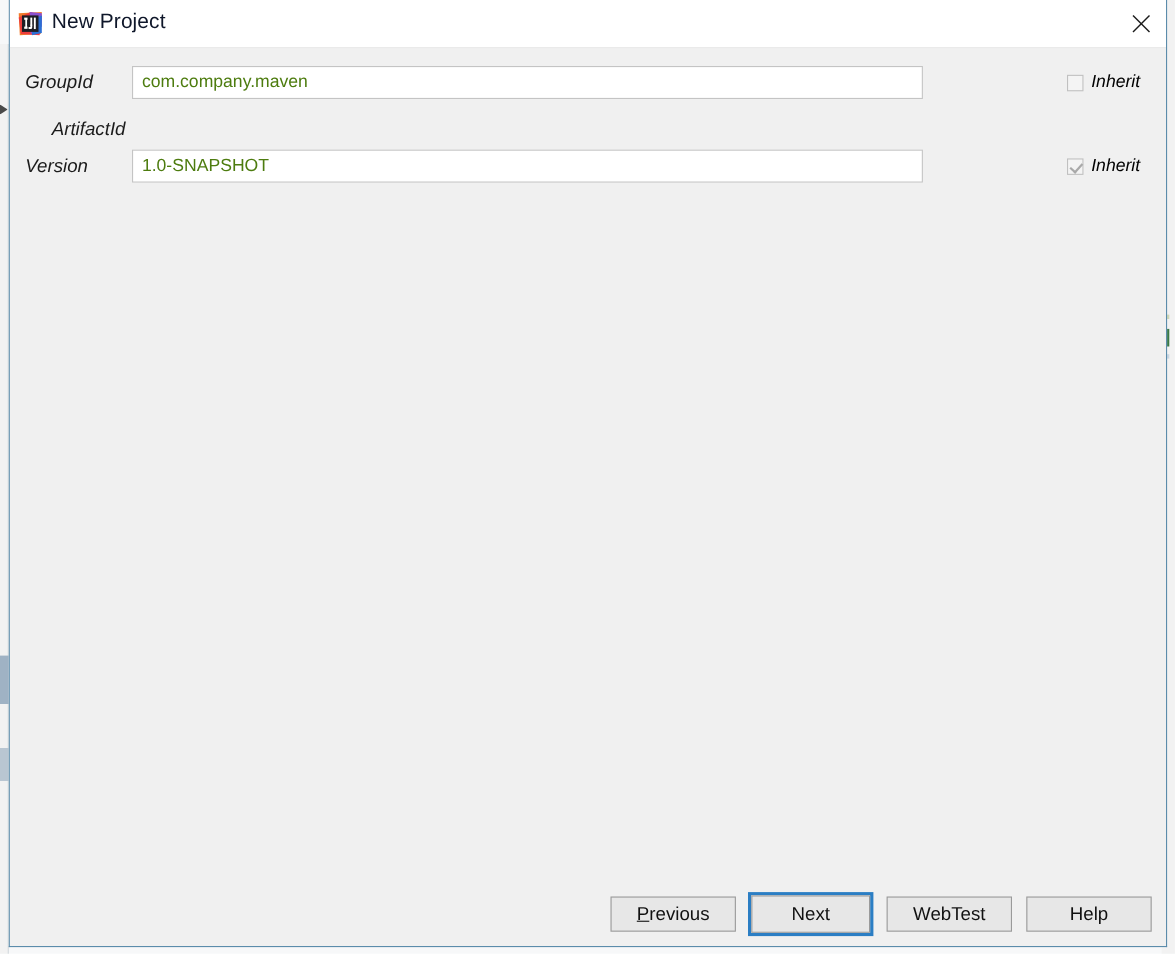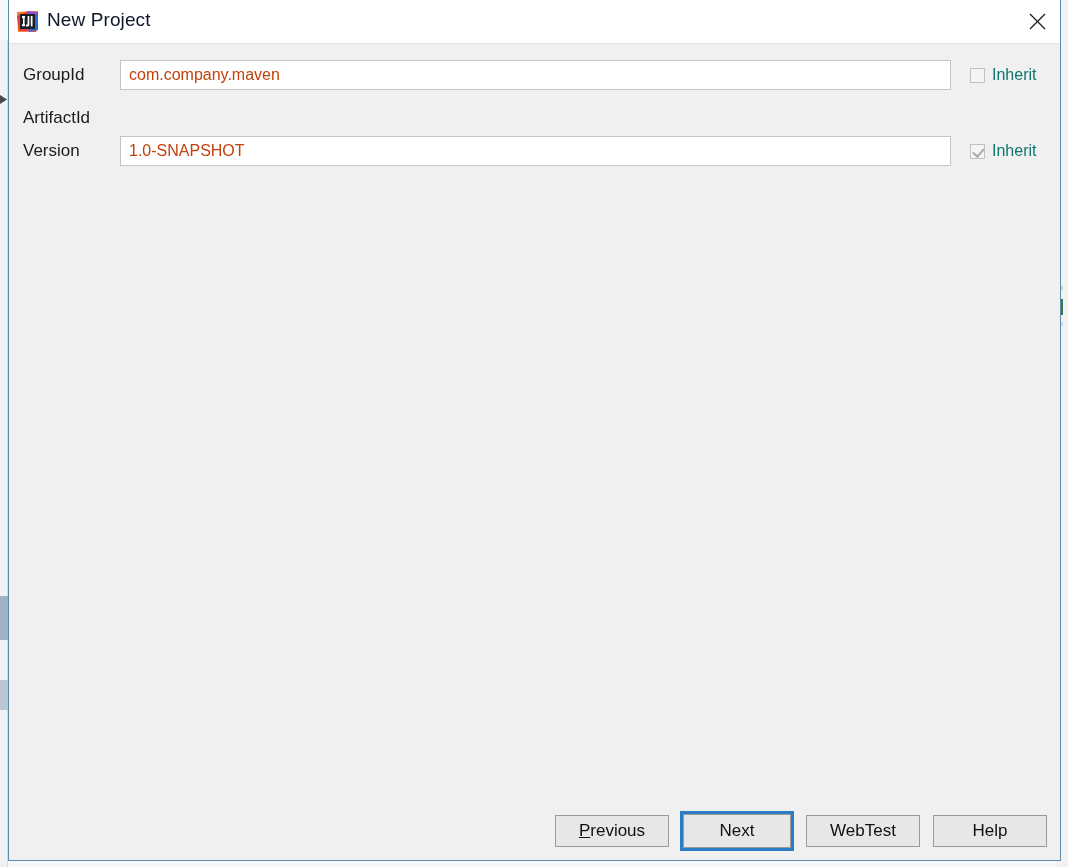--- a/index.html
+++ b/index.html
@@ -105,44 +105,45 @@
   }
 
   .form-row {
     position: absolute;
     left: 0; right: 0;
     height: 30px;
     display: flex;
     align-items: center;
   }
   #row-groupid  { top: 16px; }
-  #row-artifactid { top: 59px; }
+  #row-artifactid { top: 59px; margin-left: 24px; }
   #row-version  { top: 92px; }
 
   .form-label {
     position: absolute;
     left: 14px;
     width: 96px;
     font-size: 17px;
     color: #1b1b1b;
     white-space: nowrap;
+    font-style: italic;
   }
 
   .text-field {
     position: absolute;
     left: 111px;
-    width: 831px;
+    width: 719px;
     height: 30px;
     background: #ffffff;
     border: 1px solid #c4c4c4;
     display: flex;
     align-items: center;
     padding: 0 8px;
     font-size: 16px;
-    color: #c2410c;
+    color: #4d7c0f;
     cursor: text;
   }
   .text-field.focused {
     border: 2px solid #2b7ec4;
     padding: 0 7px;
   }
   .field-value { white-space: nowrap; }
   .caret {
     display: inline-block;
     width: 1px; height: 19px;
@@ -170,22 +171,23 @@
     content: "";
     position: absolute;
     left: 4px; top: 1px;
     width: 5px; height: 9px;
     border: solid #a9a9a9;
     border-width: 0 2px 2px 0;
     transform: rotate(42deg);
   }
   .inherit-label {
     font-size: 16px;
-    color: #0f766e;
+    color: #000000;
     white-space: nowrap;
+    font-style: italic;
   }
 
   
   #button-bar {
     position: absolute;
     left: 0; bottom: 9px;
     width: 100%;
     height: 40px;
   }
   .dlg-button {

